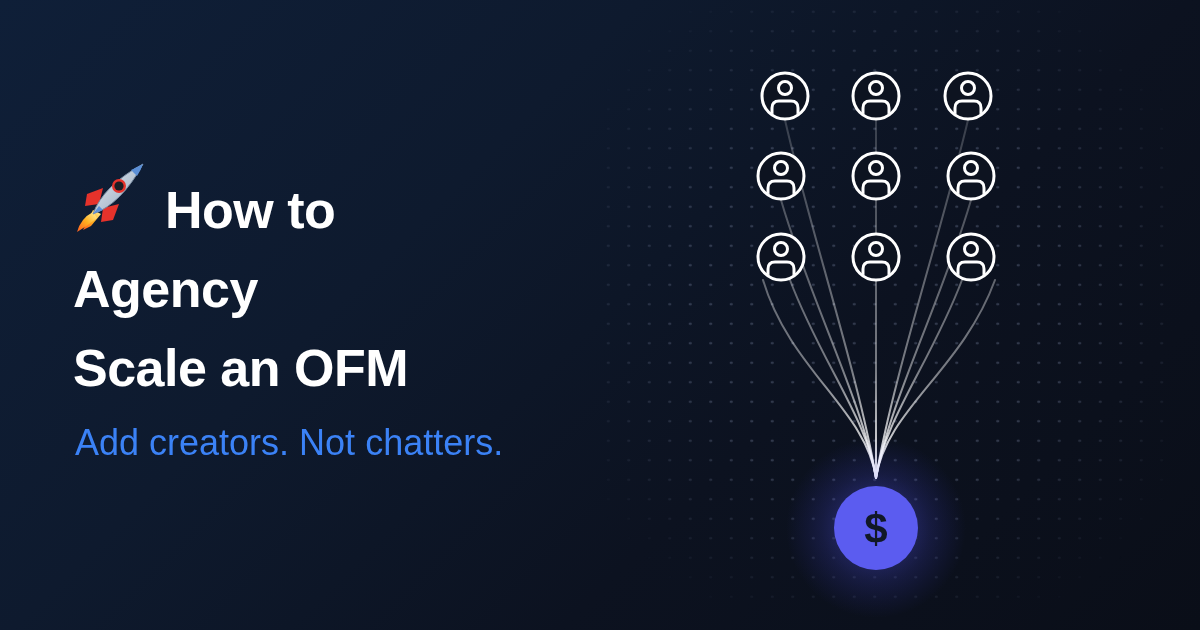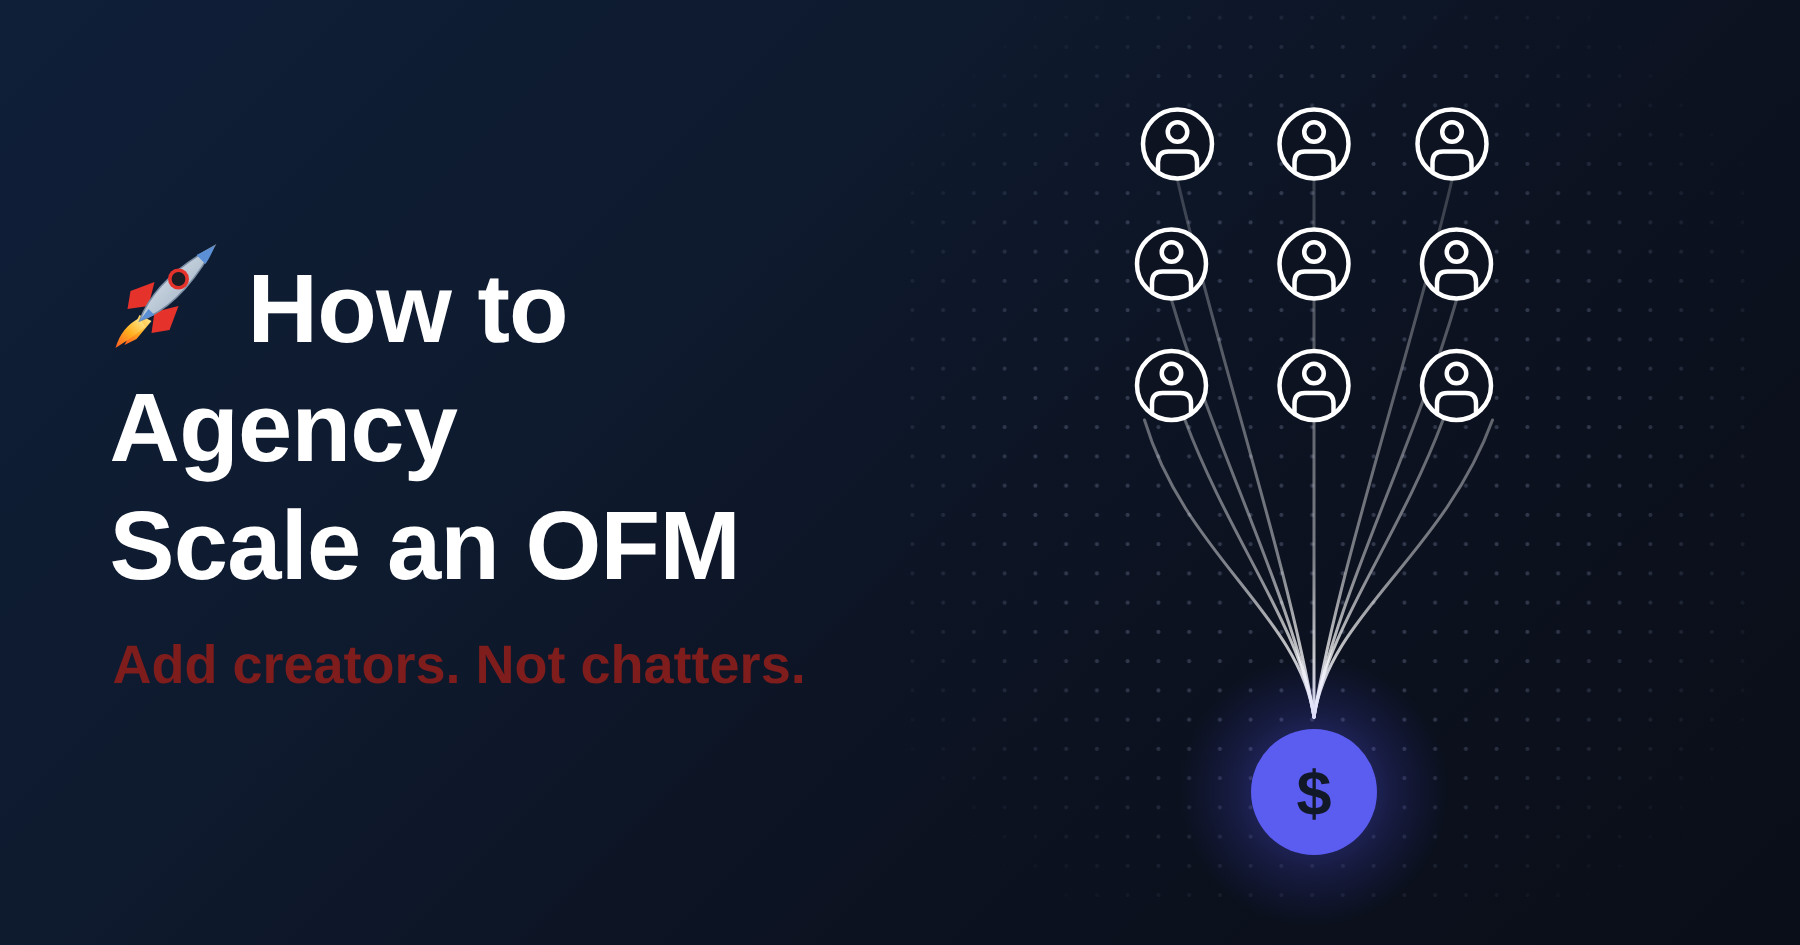--- a/index.html
+++ b/index.html
@@ -11,30 +11,30 @@
   .dot-grid {
     position: absolute; left: 590px; top: 0; width: 580px; height: 600px;
     background-image: radial-gradient(circle, rgba(120,130,160,0.35) 1.1px, transparent 1.6px);
     background-size: 20.5px 19.5px;
     background-position: 8px 2px;
     -webkit-mask-image: radial-gradient(ellipse 60% 60% at 50% 50%, #000 55%, transparent 100%);
     mask-image: radial-gradient(ellipse 60% 60% at 50% 50%, #000 55%, transparent 100%);
   }
   .headline {
     position: absolute; left: 73px; top: 160px;
-    color: #ffffff; font-weight: 700; font-size: 65px; line-height: 79px;
+    color: #ffffff; font-weight: 700; font-size: 52px; line-height: 79px;
     letter-spacing: -0.5px; margin: 0;
   }
   .headline .line { display: block; white-space: nowrap; }
   .rocket {
     display: inline-block; width: 74px; height: 74px; vertical-align: -6px; margin-right: 18px;
   }
   .subtitle {
     position: absolute; left: 75px; top: 422px;
-    color: #7f1d1d; font-size: 36px; font-weight: 700; margin: 0; white-space: nowrap;
+    color: #3b82f6; font-size: 36px; font-weight: 400; margin: 0; white-space: nowrap;
   }
   .diagram { position: absolute; left: 0; top: 0; width: 1200px; height: 630px; }
 </style>
 </head>
 <body>
 
 <div class="dot-grid"></div>
 
 <h1 class="headline">
   <span class="line"><svg class="rocket" viewBox="0 0 74 74">

